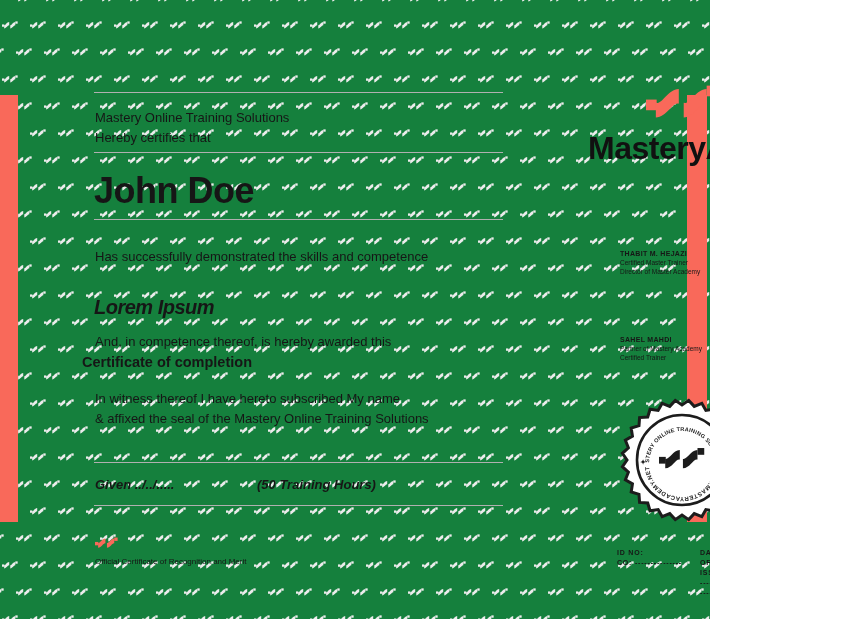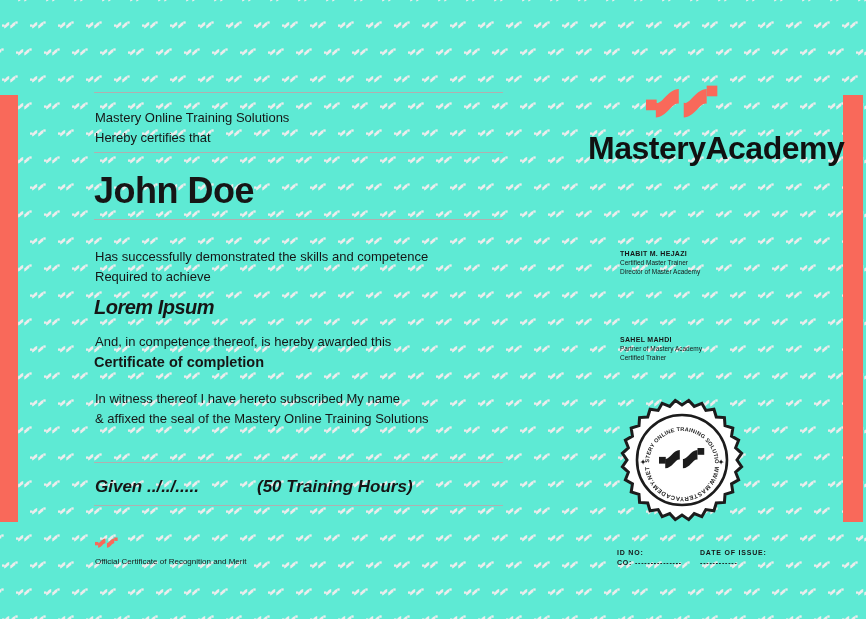--- a/index.html
+++ b/index.html
@@ -3,38 +3,38 @@
 <meta charset="utf-8">
 <style>
   :root{
     --accent:#f9695a;
     --ink:#161616;
     --pattern:#ececec;
     --rule:#b0b0b0;
   }
   html,body{margin:0;padding:0;background:#fff;}
   #canvas{
-    position:relative;width:866px;height:619px;background:#5eead4;overflow:hidden;
+    position:relative;width:710px;height:619px;background:#15803d;overflow:hidden;
     font-family:"Liberation Sans",sans-serif;color:var(--ink);text-decoration:underline;
   }
   #pattern-layer{position:absolute;left:0;top:0;z-index:0;fill:var(--pattern);}
   .accent-bar{position:absolute;top:95px;height:427px;background:var(--accent);z-index:1;}
   #bar-left{left:0;width:18px;}
   #bar-right{right:3px;width:20px;}
   .layer{position:absolute;z-index:2;}
   .rule{position:absolute;left:94px;width:409px;height:1px;background:var(--rule);}
   .body-text{position:absolute;left:95px;font-size:13px;line-height:1.55;color:var(--ink);}
   #issuer{top:108px;}
   #recipient{position:absolute;left:94px;top:170px;font-size:36px;font-weight:bold;letter-spacing:-0.5px;}
   #statement{top:247px;}
   #course-title{position:absolute;left:94px;top:296px;font-size:20px;font-weight:bold;font-style:italic;letter-spacing:-0.5px;}
   #award-intro{top:332px;}
-  #award-type{position:absolute;left:94px;top:354px;font-size:14.5px;font-weight:bold;}
+  #award-type{position:absolute;left:82px;top:354px;font-size:14.5px;font-weight:bold;}
   #witness{top:389px;}
-  #given-row{position:absolute;left:95px;top:477px;width:409px;font-size:17px;font-weight:bold;font-style:italic;}
+  #given-row{position:absolute;left:95px;top:477px;width:409px;font-size:13px;font-weight:bold;font-style:italic;}
   #training-hours{position:absolute;left:162px;top:0;}
   #footer-mark{position:absolute;left:95px;top:537px;fill:var(--accent);}
   #footer-caption{position:absolute;left:95px;top:557px;font-size:8px;color:var(--ink);text-align:right;}
   #brand{position:absolute;left:588px;top:84px;width:190px;text-align:center;}
   #brand-mark{fill:var(--accent);}
   #brand-wordmark{font-size:32px;font-weight:bold;letter-spacing:-0.5px;margin-top:0px;color:#111;}
   .sig-block{position:absolute;left:620px;width:210px;font-size:6.5px;line-height:9px;}
   #sig-1{top:249px;}
   #sig-2{top:335px;}
   .sig-name{font-size:7px;font-weight:bold;letter-spacing:0.3px;}
@@ -867,21 +867,20 @@
   </div>
 
   <div class="rule layer" style="top:152px"></div>
 
   <div id="recipient" class="layer">John Doe</div>
 
   <div class="rule layer" style="top:219px"></div>
 
   <div id="statement" class="body-text layer">
     <div>Has successfully demonstrated the skills and competence</div>
-    <div>Required to achieve</div>
   </div>
 
   <div id="course-title" class="layer">Lorem Ipsum</div>
 
   <div id="award-intro" class="body-text layer">And, in competence thereof, is hereby awarded this</div>
 
   <div id="award-type" class="layer">Certificate of completion</div>
 
   <div id="witness" class="body-text layer">
     <div>In witness thereof I have hereto subscribed My name</div>

